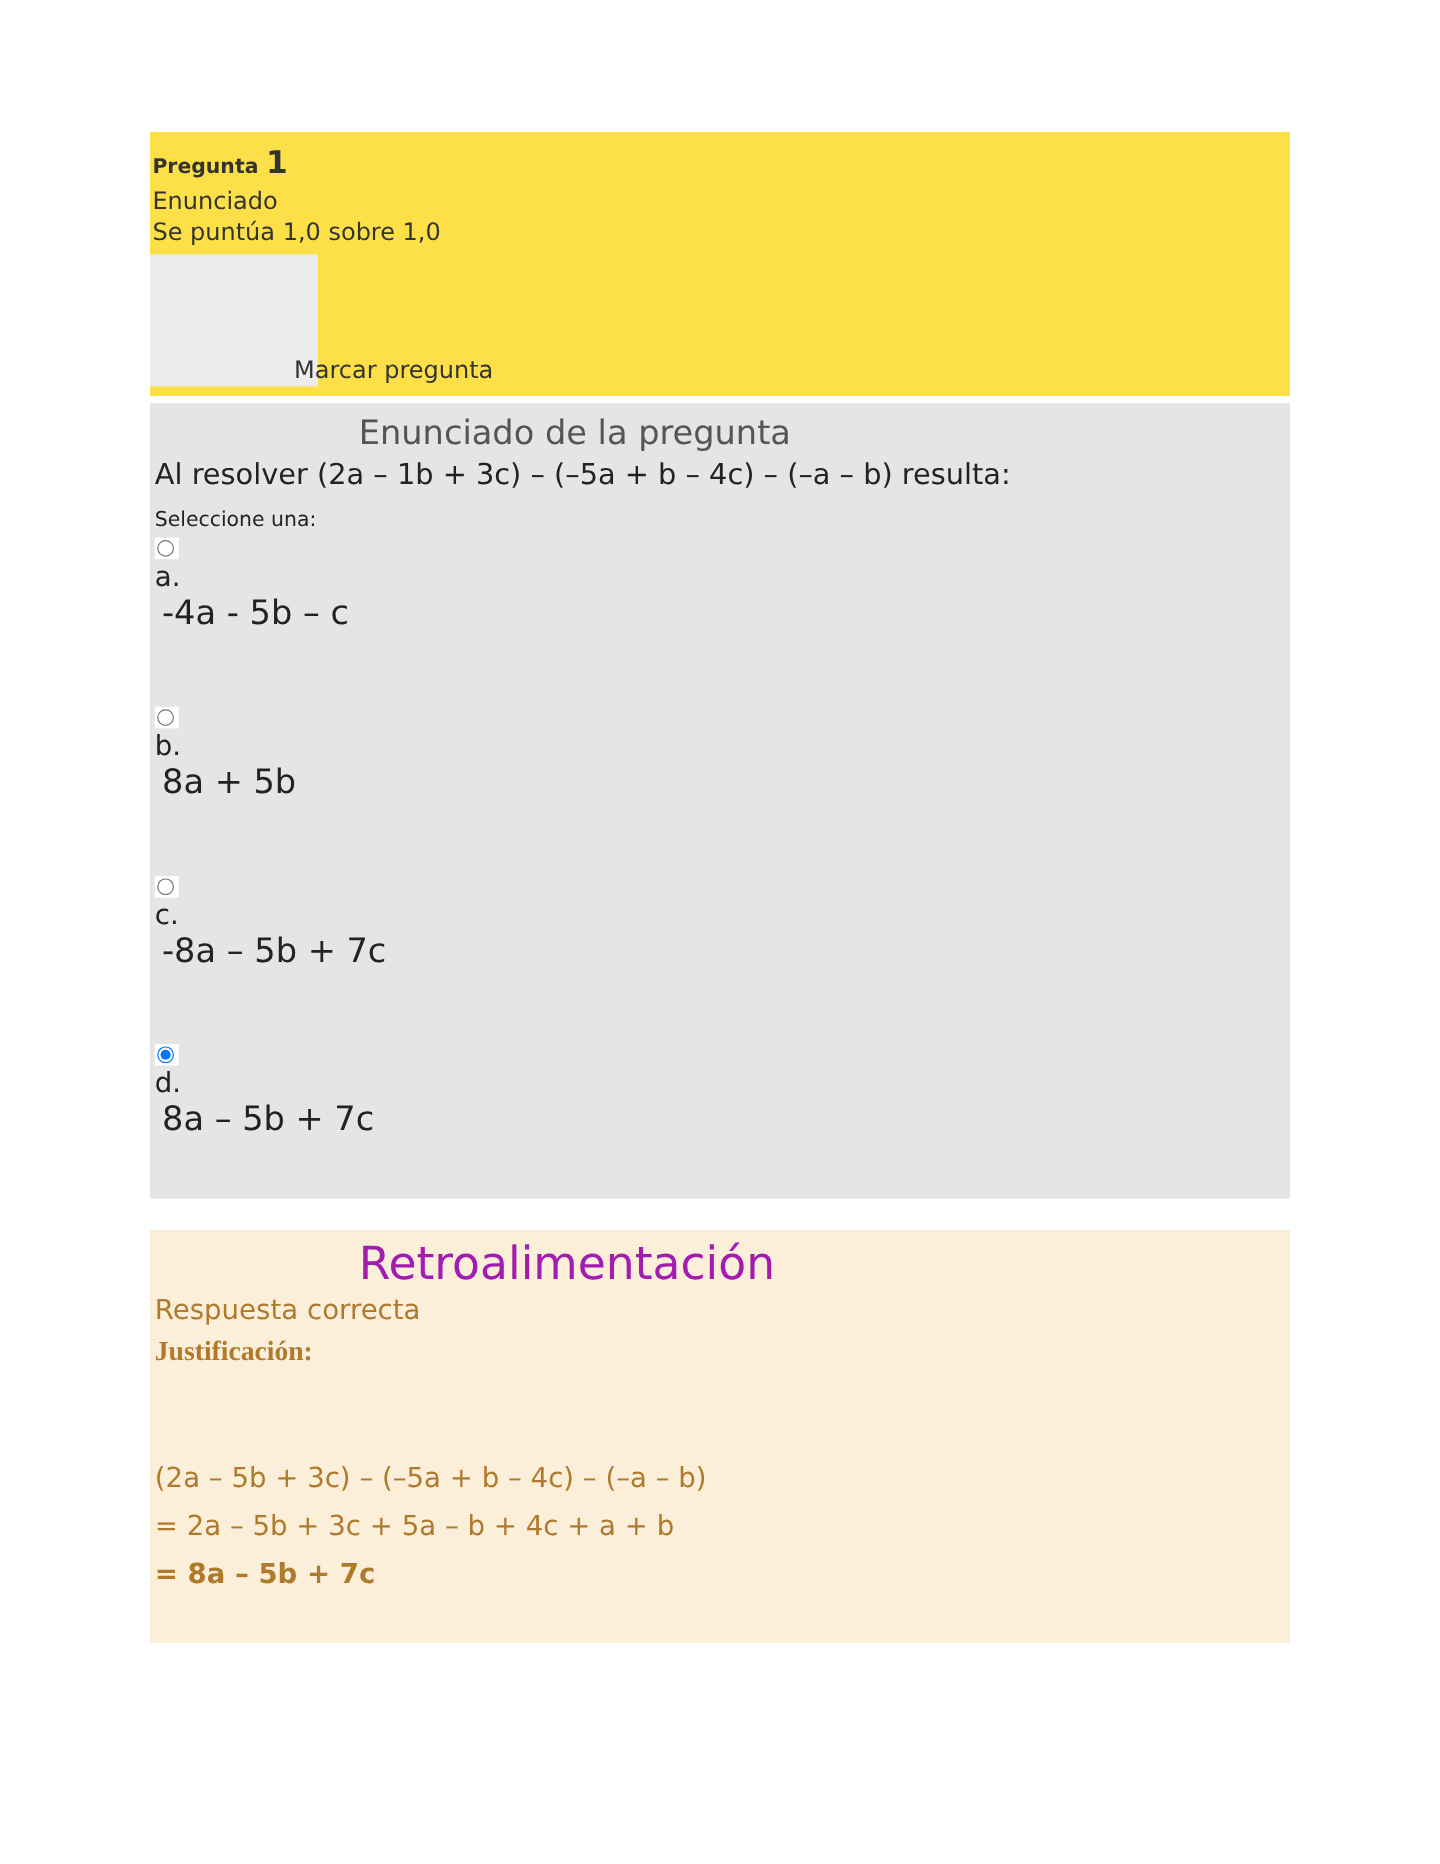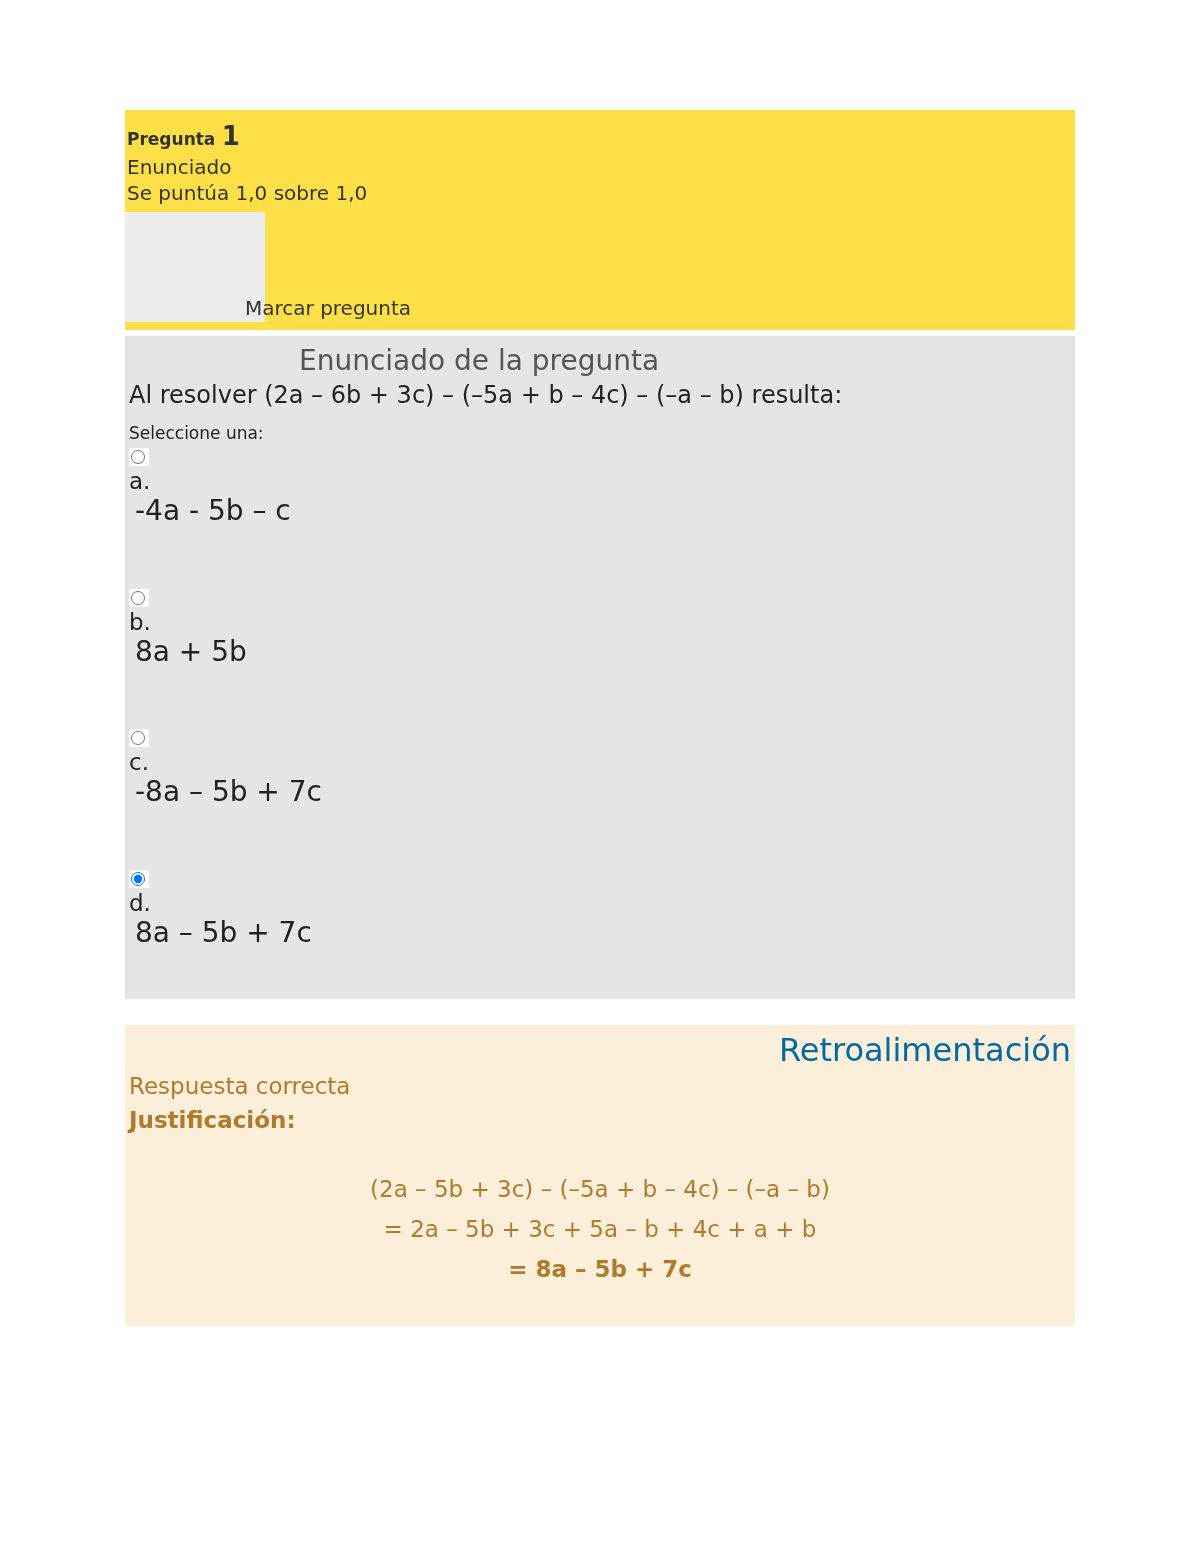--- a/index.html
+++ b/index.html
@@ -92,42 +92,42 @@
     font-size: 28px;
     color: #222;
     padding-left: 6px;
   }
   .feedback-block {
     margin: 26px 125px 0 125px;
     background: #fcefda;
     padding: 6px 4px 30px 4px;
   }
   .feedback-heading {
-    text-align: right;
+    text-align: left;
     padding-left: 170px;
-    font-size: 32px;
-    color: #0369a1;
+    font-size: 38px;
+    color: #a21caf;
     margin: 0 0 4px 0;
   }
   .correct-line {
     font-size: 23px;
     color: #b07a2d;
     margin-bottom: 8px;
   }
   .just-label {
     font-size: 23px;
     font-weight: bold;
     color: #b07a2d;
-    margin-bottom: 43px;
+    margin-bottom: 80px;
+    font-family: Liberation Serif, serif;
   }
   .work-line {
     font-size: 23px;
     color: #b07a2d;
     margin-bottom: 14px;
-    text-align: center;
   }
   .work-line.bold {
     font-weight: bold;
   }
 </style>
 </head>
 <body>
 
 <div class="page">
 
@@ -139,21 +139,21 @@
     <div class="info-line">Enunciado</div>
     <div class="info-line">Se puntúa 1,0 sobre 1,0</div>
     <div class="placeholder-box"></div>
     <div class="flag-row">
       <span>Marcar pregunta</span>
     </div>
   </div>
 
   <div class="question-block">
     <div class="section-heading">Enunciado de la pregunta</div>
-    <div class="stem">Al resolver (2a – 6b + 3c) – (–5a + b – 4c) – (–a – b) resulta:</div>
+    <div class="stem">Al resolver (2a – 1b + 3c) – (–5a + b – 4c) – (–a – b) resulta:</div>
     <div class="select-one">Seleccione una:</div>
 
     <div class="option">
       <span class="radio-wrap">
         <input type="radio" name="q1" style="">
       </span>
       <div class="opt-letter">a.</div>
       <div class="opt-text"> -4a - 5b – c</div>
     </div>
 

